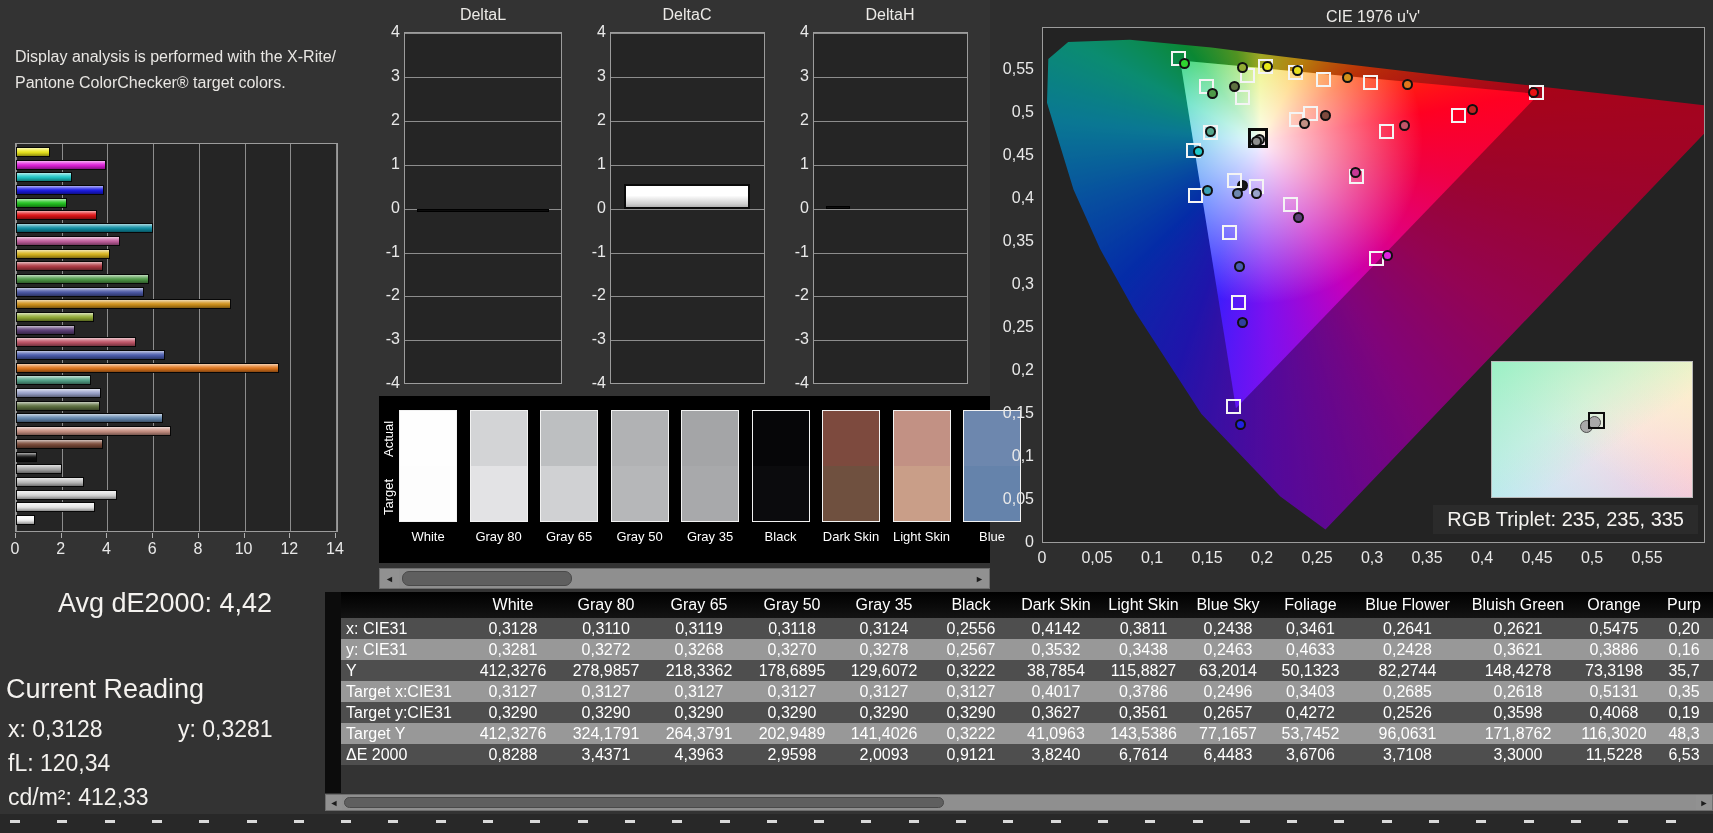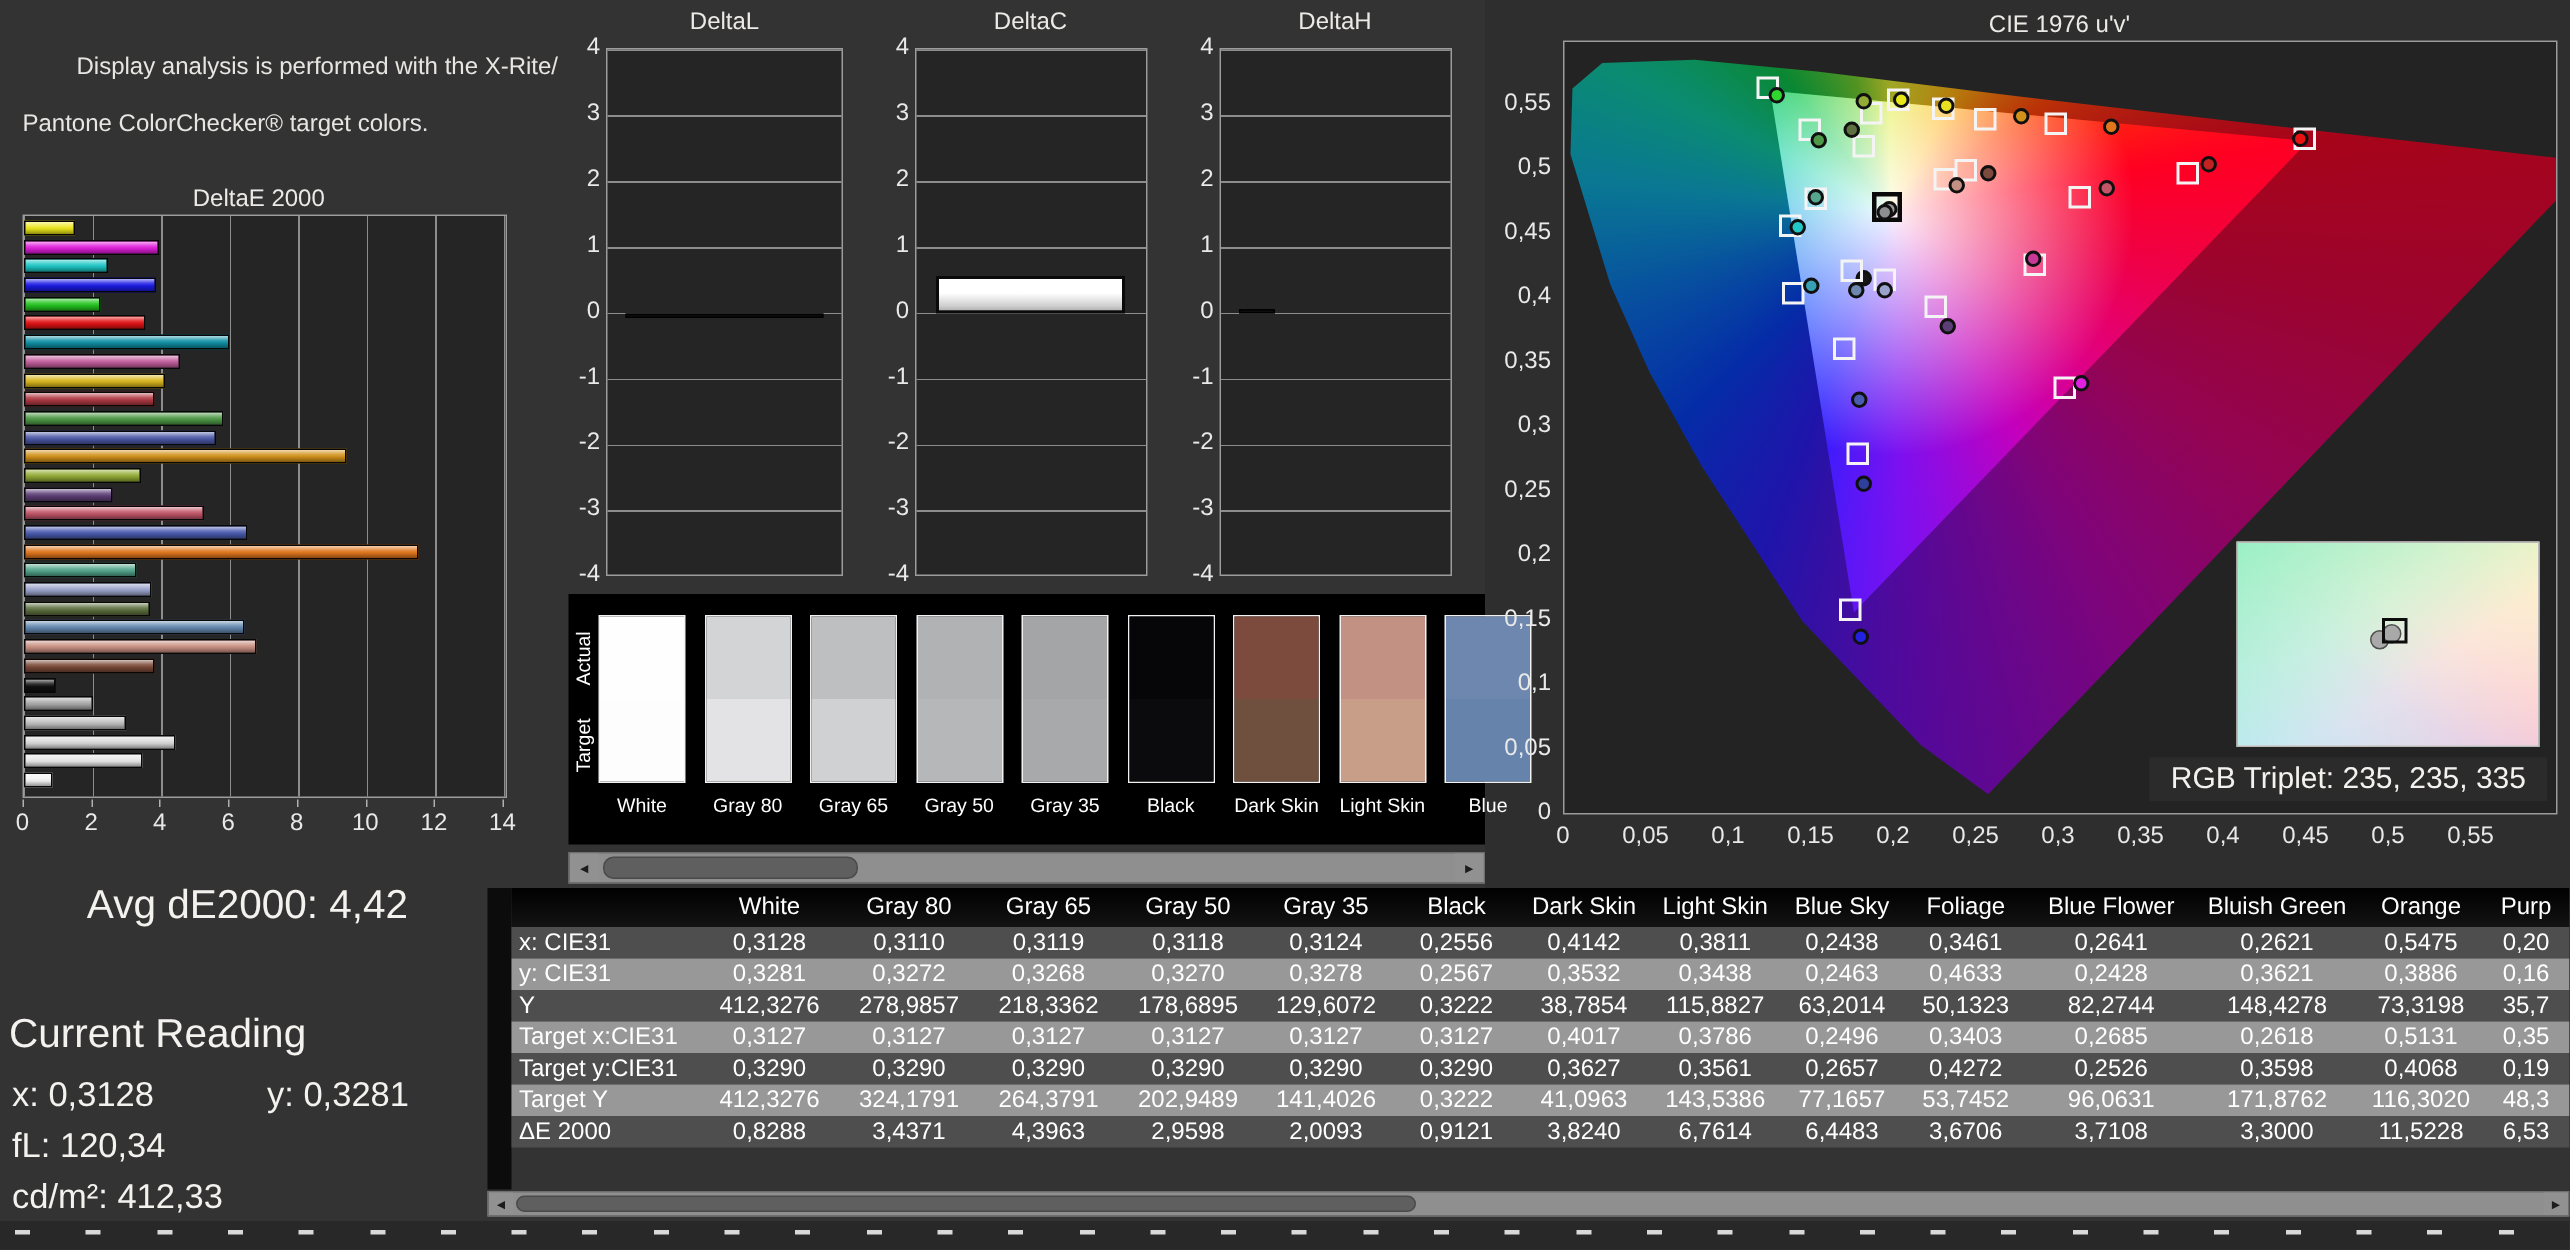--- a/index.html
+++ b/index.html
@@ -97,24 +97,23 @@
   #bottom-strip { left:0; top:814px; width:1713px; height:19px; background:#282828; }
   .dash { position:absolute; top:6px; width:10px; height:3px; background:#d9d9d9; }
 </style>
 </head>
 <body>
 
 <div id="stage">
 
   <div class="abs" id="cie-region"></div>
 
-  <div class="abs subtitle" style="top:36px;margin-left:36px;">Display analysis is performed with the X-Rite/</div>
+  <div class="abs subtitle" style="top:48px;">Display analysis is performed with the X-Rite/</div>
   <div class="abs subtitle" style="top:74px;">Pantone ColorChecker® target colors.</div>
 
-  <div class="abs" id="bar-title">DeltaE 2000</div>
   <div class="abs" id="bar-plot">
     <div id="bar-container" style="position:absolute;left:0;top:3px;width:100%;">
         <div class="hbar" style="width: 34.2855px; background-color: rgb(236, 232, 26);"></div>
         <div class="hbar" style="width: 90.2852px; background-color: rgb(224, 29, 219);"></div>
         <div class="hbar" style="width: 55.9997px; background-color: rgb(30, 200, 200);"></div>
         <div class="hbar" style="width: 87.9994px; background-color: rgb(26, 26, 230);"></div>
         <div class="hbar" style="width: 51.4282px; background-color: rgb(34, 197, 31);"></div>
         <div class="hbar" style="width: 81.1423px; background-color: rgb(227, 18, 21);"></div>
         <div class="hbar" style="width: 137.142px; background-color: rgb(14, 143, 165);"></div>
         <div class="hbar" style="width: 103.999px; background-color: rgb(196, 95, 159);"></div>

